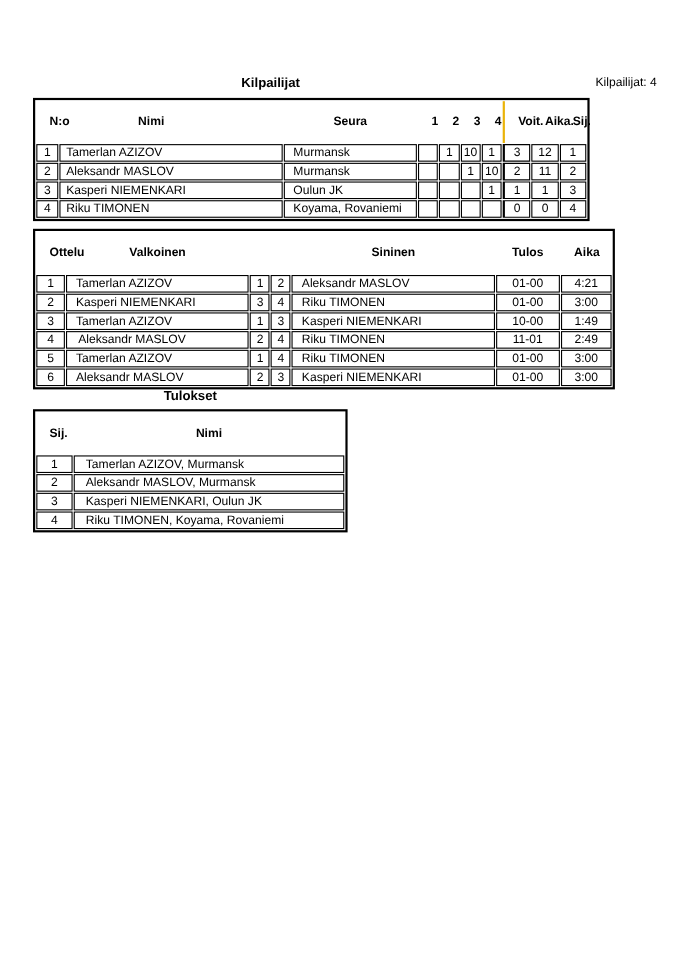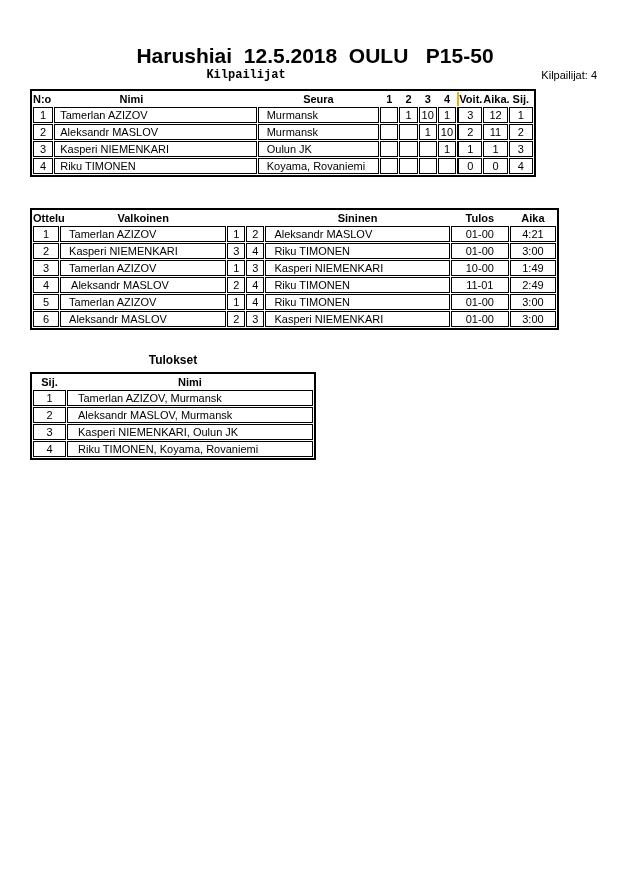--- a/index.html
+++ b/index.html
@@ -6,37 +6,37 @@
   .page{
     position:relative;width:630px;height:891px;background:#ffffff;
     font-family:"Liberation Sans",sans-serif;color:#000;overflow:hidden;
   }
   .doc-title{
     position:absolute;top:44px;left:0;width:630px;text-align:center;
     font-size:21px;font-weight:bold;white-space:pre;
   }
   .subtitle{
     position:absolute;top:68px;left:0;width:492px;text-align:center;
-    font-size:12px;font-weight:bold;font-family:Liberation Mono, monospace;
+    font-size:12px;font-weight:bold;
   }
   .count{
     position:absolute;top:69px;right:33px;font-size:11px;font-weight:normal;
   }
   .sec-title{
     position:absolute;text-align:center;font-size:12px;font-weight:bold;
   }
   .sec-ottelut{top:194px;left:0;width:589px;margin-top:32px;}
   .sec-tulokset{top:353px;left:0;width:346px;}
   table.sheet{
     position:absolute;border-collapse:separate;border-spacing:1px;
     border:2px solid #000;table-layout:fixed;background:#ffffff;
   }
   table.sheet th{
     border:0;font-size:11px;font-weight:bold;height:14px;line-height:14px;
-    padding:0;text-align:center;vertical-align:middle;white-space:nowrap;
+    padding:12px;text-align:center;vertical-align:middle;white-space:nowrap;
     overflow:visible;box-sizing:border-box;
   }
   table.sheet td{
     border:1px solid #000;font-size:11px;font-weight:normal;height:14px;
     line-height:14px;padding:0;text-align:center;vertical-align:middle;
     white-space:nowrap;overflow:hidden;box-sizing:border-box;
   }
   table.sheet th.hleft{text-align:left;}
   table.sheet th.nimi-off{padding-right:48px;}
   table.sheet td.name{text-align:left;padding-left:5px;}
@@ -46,21 +46,20 @@
   table.sheet td.sect{border-left-width:2px;}
   .t1{top:89px;left:30px;width:506px;}
   .t2{top:208px;left:30px;width:529px;}
   .t3{top:372px;left:30px;width:286px;}
 </style>
 </head>
 <body>
 
 <div class="page">
 
-  <div class="doc-title">Harushiai  12.5.2018  OULU   P15-50</div>
   <div class="subtitle">Kilpailijat</div>
   <div class="count">Kilpailijat: 4</div>
 
   <table class="sheet t1">
     <colgroup>
       <col style="width:20px">
         <col style="width:200px">
         <col style="width:120px">
       <col style="width:18px">
         <col style="width:18px">

